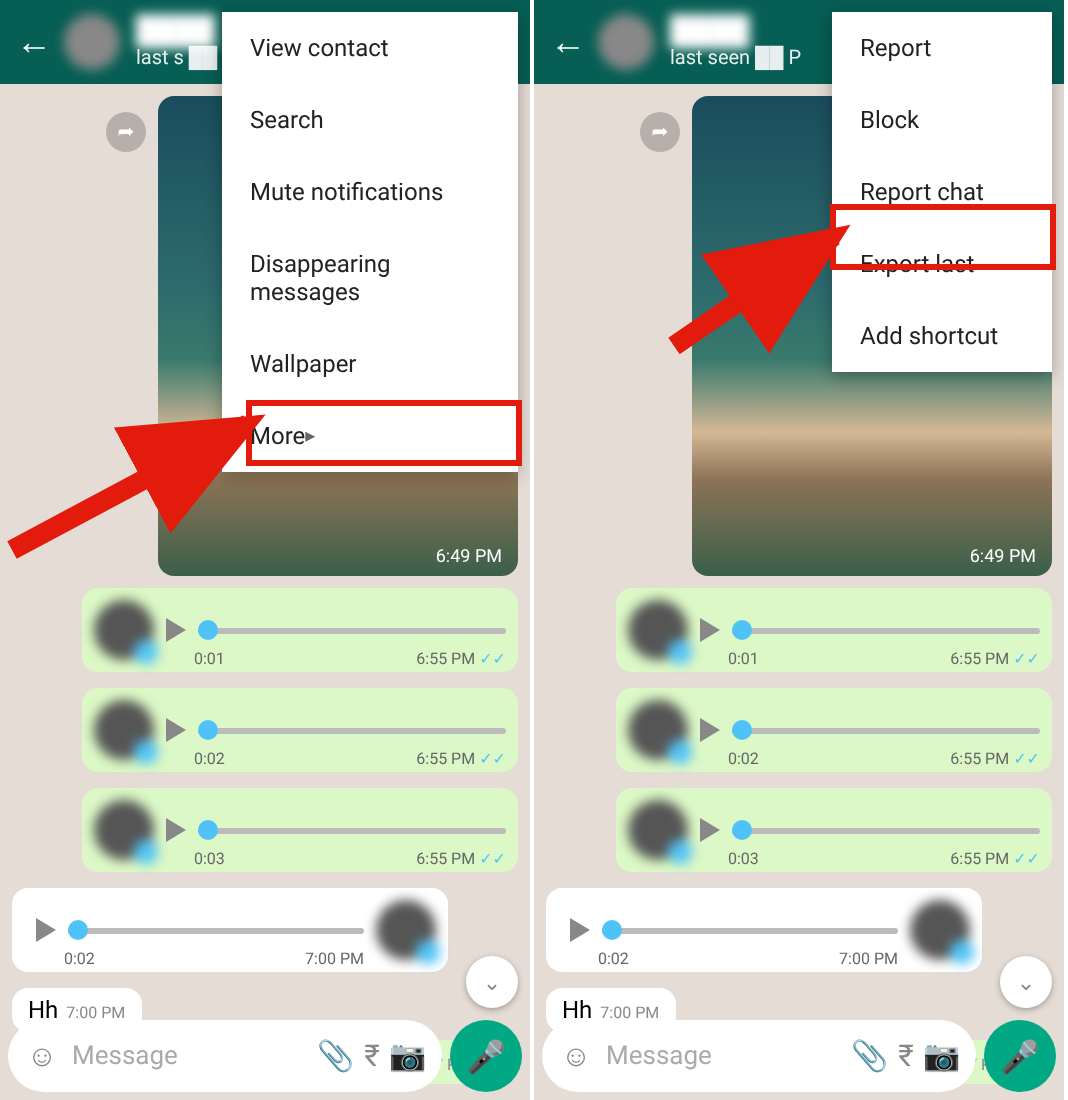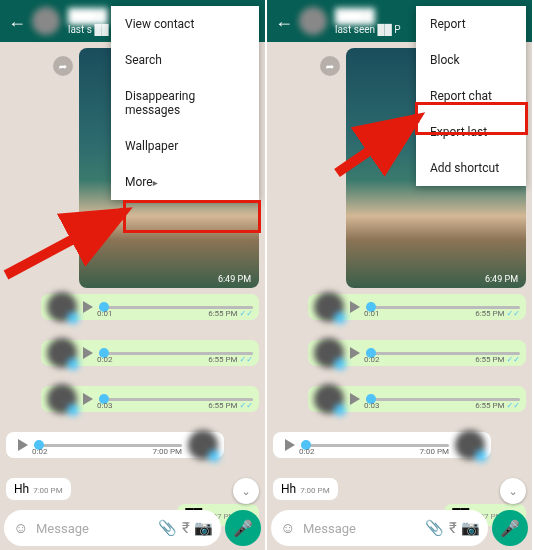--- a/index.html
+++ b/index.html
@@ -13,21 +13,21 @@
   .hstatus{font-size:10px;opacity:.9}
   .menu{position:absolute;top:6px;right:6px;width:148px;background:#fff;box-shadow:0 2px 8px rgba(0,0,0,.3);z-index:10}
   .mitem{padding:11px 14px;font-size:12px;color:#222}
   .mitem.more{display:flex;justify-content:flex-start;align-items:center}
   .chev{font-size:10px;color:#666}
   .redbox{position:absolute;border:3px solid #e31b0c;z-index:15;pointer-events:none}
   .chat{padding:6px;height:calc(100% - 42px);overflow:hidden;position:relative}
   .img-bubble{width:180px;height:240px;border-radius:8px;margin-left:auto;background:linear-gradient(180deg,#1a4d5c 0%,#2d6b6e 40%,#3a7a6d 55%,#d4b896 70%,#8b7355 80%,#3a5f4a 100%);position:relative;margin-bottom:6px}
   .img-time{position:absolute;bottom:4px;right:8px;font-size:9px;color:#fff}
   .fwd{position:absolute;top:8px;left:-26px;width:20px;height:20px;border-radius:50%;background:rgba(0,0,0,.2);display:flex;align-items:center;justify-content:center;color:#fff;font-size:10px}
-  .voice{height:26px;background:#dcf8c6;border-radius:8px;margin-left:auto;width:218px;display:flex;align-items:center;padding:4px 6px;margin-bottom:20px;position:relative}
+  .voice{height:42px;background:#dcf8c6;border-radius:8px;margin-left:auto;width:218px;display:flex;align-items:center;padding:4px 6px;margin-bottom:8px;position:relative}
   .voice.out-white{background:#fff;margin-left:0;margin-right:auto;width:218px}
   .vava{width:30px;height:30px;border-radius:50%;background:#555;filter:blur(3px);position:relative}
   .vmic{position:absolute;bottom:-2px;right:-2px;width:12px;height:12px;border-radius:50%;background:#4fc3f7;filter:none}
   .play{width:0;height:0;border-left:10px solid #888;border-top:6px solid transparent;border-bottom:6px solid transparent;margin:0 6px}
   .track{flex:1;height:3px;background:#bbb;border-radius:2px;position:relative}
   .dot{width:10px;height:10px;border-radius:50%;background:#4fc3f7;position:absolute;top:-4px;left:0}
   .vdur{font-size:8px;color:#666;position:absolute;bottom:2px;left:56px}
   .vtime{font-size:8px;color:#666;position:absolute;bottom:2px;right:6px}
   .ticks{color:#4fc3f7;margin-left:2px}
   .txt{background:#ffffff;border-radius:8px;padding:4px 8px;font-size:12px;display:inline-block;margin-bottom:4px}
@@ -52,20 +52,21 @@
       <span class="back">←</span>
       <div class="avatar"></div>
       <div>
         <div class="hname">████</div>
         <div class="hstatus"><span>last s</span> ██ <span>at 5:16</span></div>
       </div>
     </div>
     <div class="menu">
       <div class="mitem">View contact</div>
       <div class="mitem">Search</div>
+      <div class="mitem">Mute notifications</div>
       <div class="mitem">Disappearing messages</div>
       <div class="mitem">Wallpaper</div>
       <div class="mitem more">
         <span>More</span>
         <span class="chev">▸</span>
       </div>
     </div>
     <div class="redbox" style="top:200px;right:4px;width:138px;height:33px"></div>
     <div class="arrow" style="top:200px;left:6px">
       <svg width="130" height="80">

